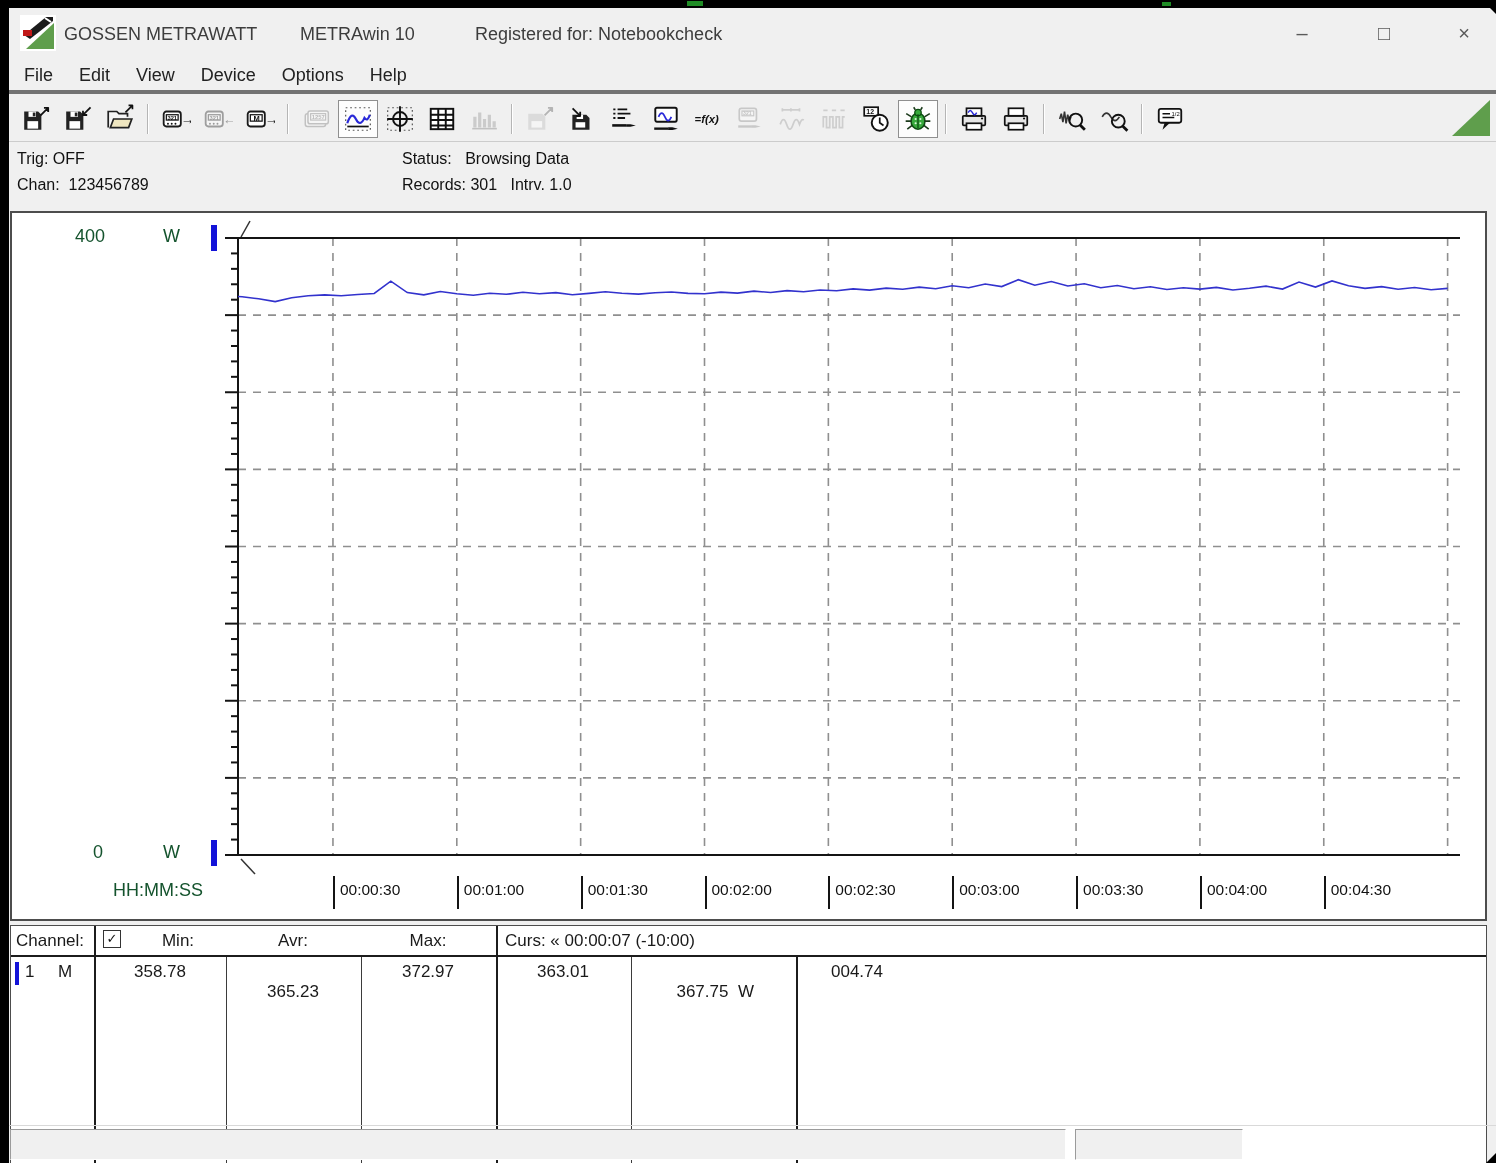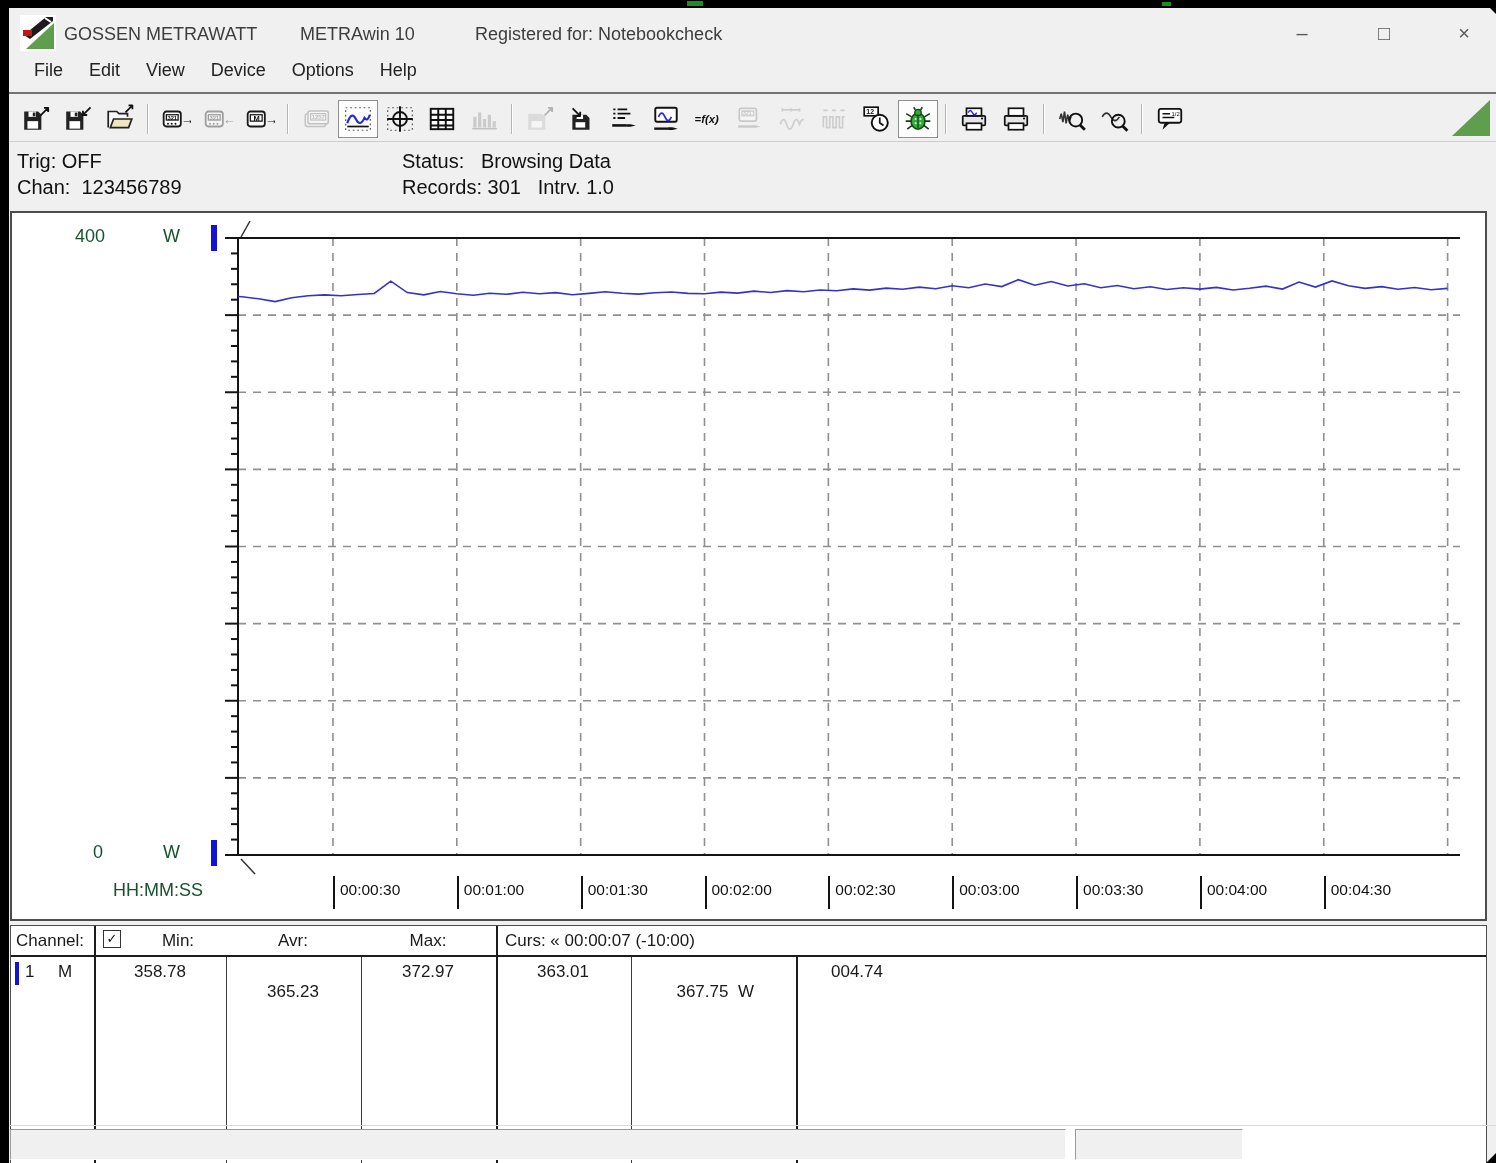--- a/index.html
+++ b/index.html
@@ -14,38 +14,38 @@
   #t-app{left:55px;}
   #t-prod{left:291px;}
   #t-reg{left:466px;}
   .winctl{position:absolute;top:8px;width:46px;height:34px;text-align:center;line-height:34px;
           font-size:20px;color:#5a5a5a;cursor:default;}
   #ctl-min{left:1270px;}
   #ctl-max{left:1352px;}
   #ctl-close{left:1432px;}
 
   
-  #menubar{position:absolute;left:0;top:52px;width:100%;height:34px;display:flex;align-items:flex-start;
-           padding-left:12px;border-bottom:2px solid #737373;box-sizing:border-box;}
+  #menubar{position:absolute;left:0;top:52px;width:100%;height:34px;display:flex;align-items:center;
+           padding-left:2px;border-bottom:4px solid #737373;box-sizing:border-box;}
   .menu-item{padding:0 13px;font-size:18px;color:#222;}
 
   
   #toolbar{position:absolute;left:0;top:88px;width:100%;height:46px;display:flex;align-items:center;
            padding-left:6px;border-bottom:1px solid #cccccc;box-sizing:border-box;}
   .tb{width:40px;height:38px;display:flex;align-items:center;justify-content:center;
       border:1px solid transparent;box-sizing:border-box;margin:0 1px;background:transparent;}
   .tb svg{width:30px;height:30px;}
   .tb.active{background:#fdfdfd;border:1px solid #8f8f8f;}
   .tb.disabled{opacity:.38;filter:grayscale(.9);}
   .tbsep{width:1px;height:30px;background:#b5b5b5;border-right:1px solid #fff;margin:0 6px;}
   #tb-corner{position:absolute;right:6px;top:4px;width:0;height:0;
              border-bottom:36px solid #5f9e4c;border-left:38px solid transparent;}
 
   
-  #infoblock{position:absolute;left:0;top:138px;width:100%;height:62px;font-size:20px;color:#111;}
+  #infoblock{position:absolute;left:0;top:138px;width:100%;height:62px;font-size:16px;color:#111;}
   .info-line{position:absolute;white-space:pre;}
 
   
   #chartpanel{position:absolute;left:1px;top:203px;width:1477px;height:710px;background:#fff;
               border:2px solid #4d4d4d;box-sizing:border-box;position:absolute;}
   #plot{position:absolute;left:0;top:0;}
   .axlab{position:absolute;font-size:18px;color:#14532d;}
   .ybar{position:absolute;width:6px;height:26px;background:#1313d8;}
   .xtick{position:absolute;top:663px;width:2px;height:33px;background:#141414;}
   .xticklab{position:absolute;top:668px;font-size:15.5px;color:#111;white-space:pre;}

